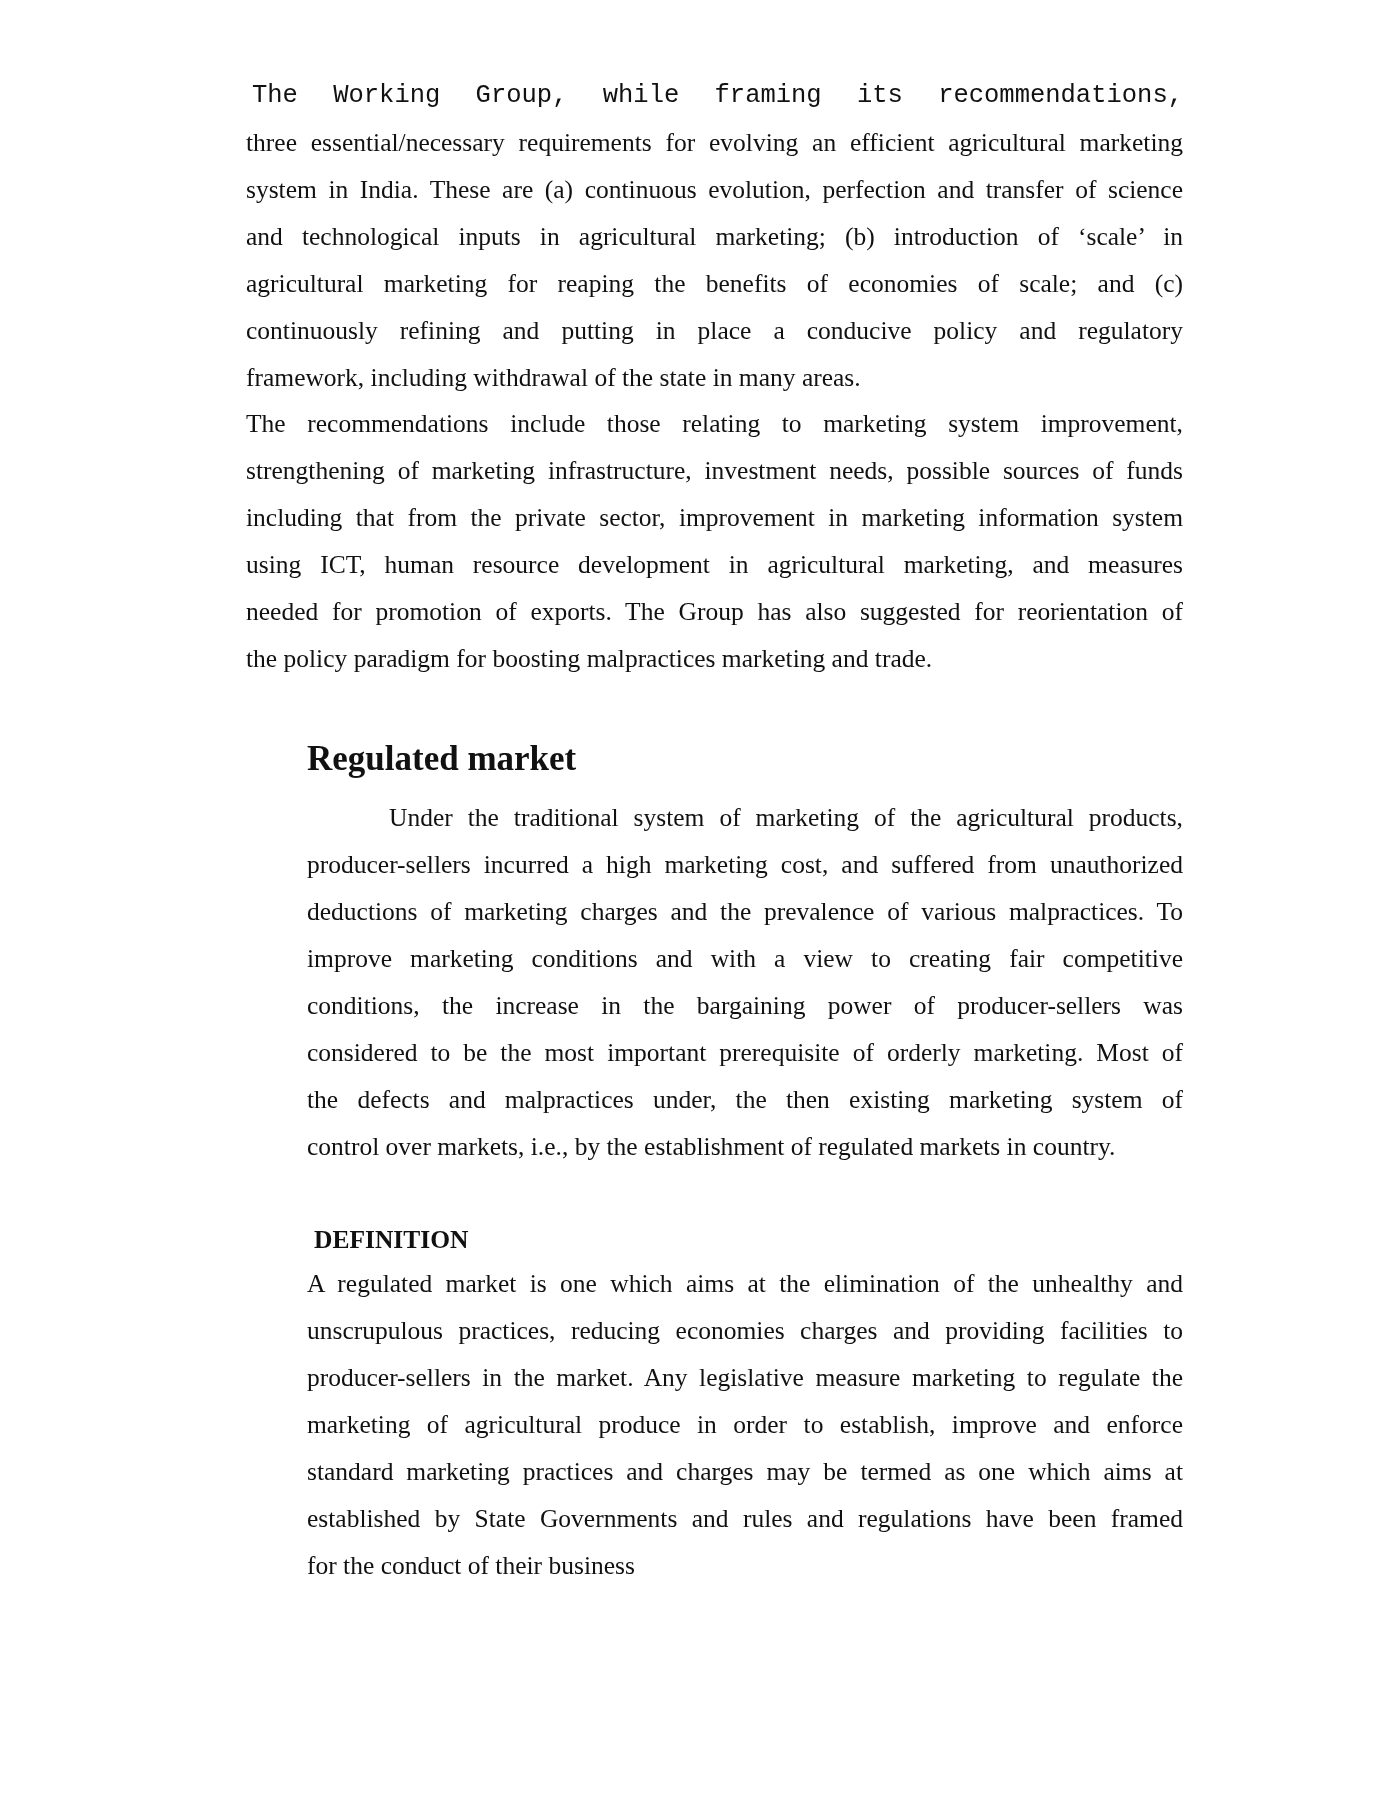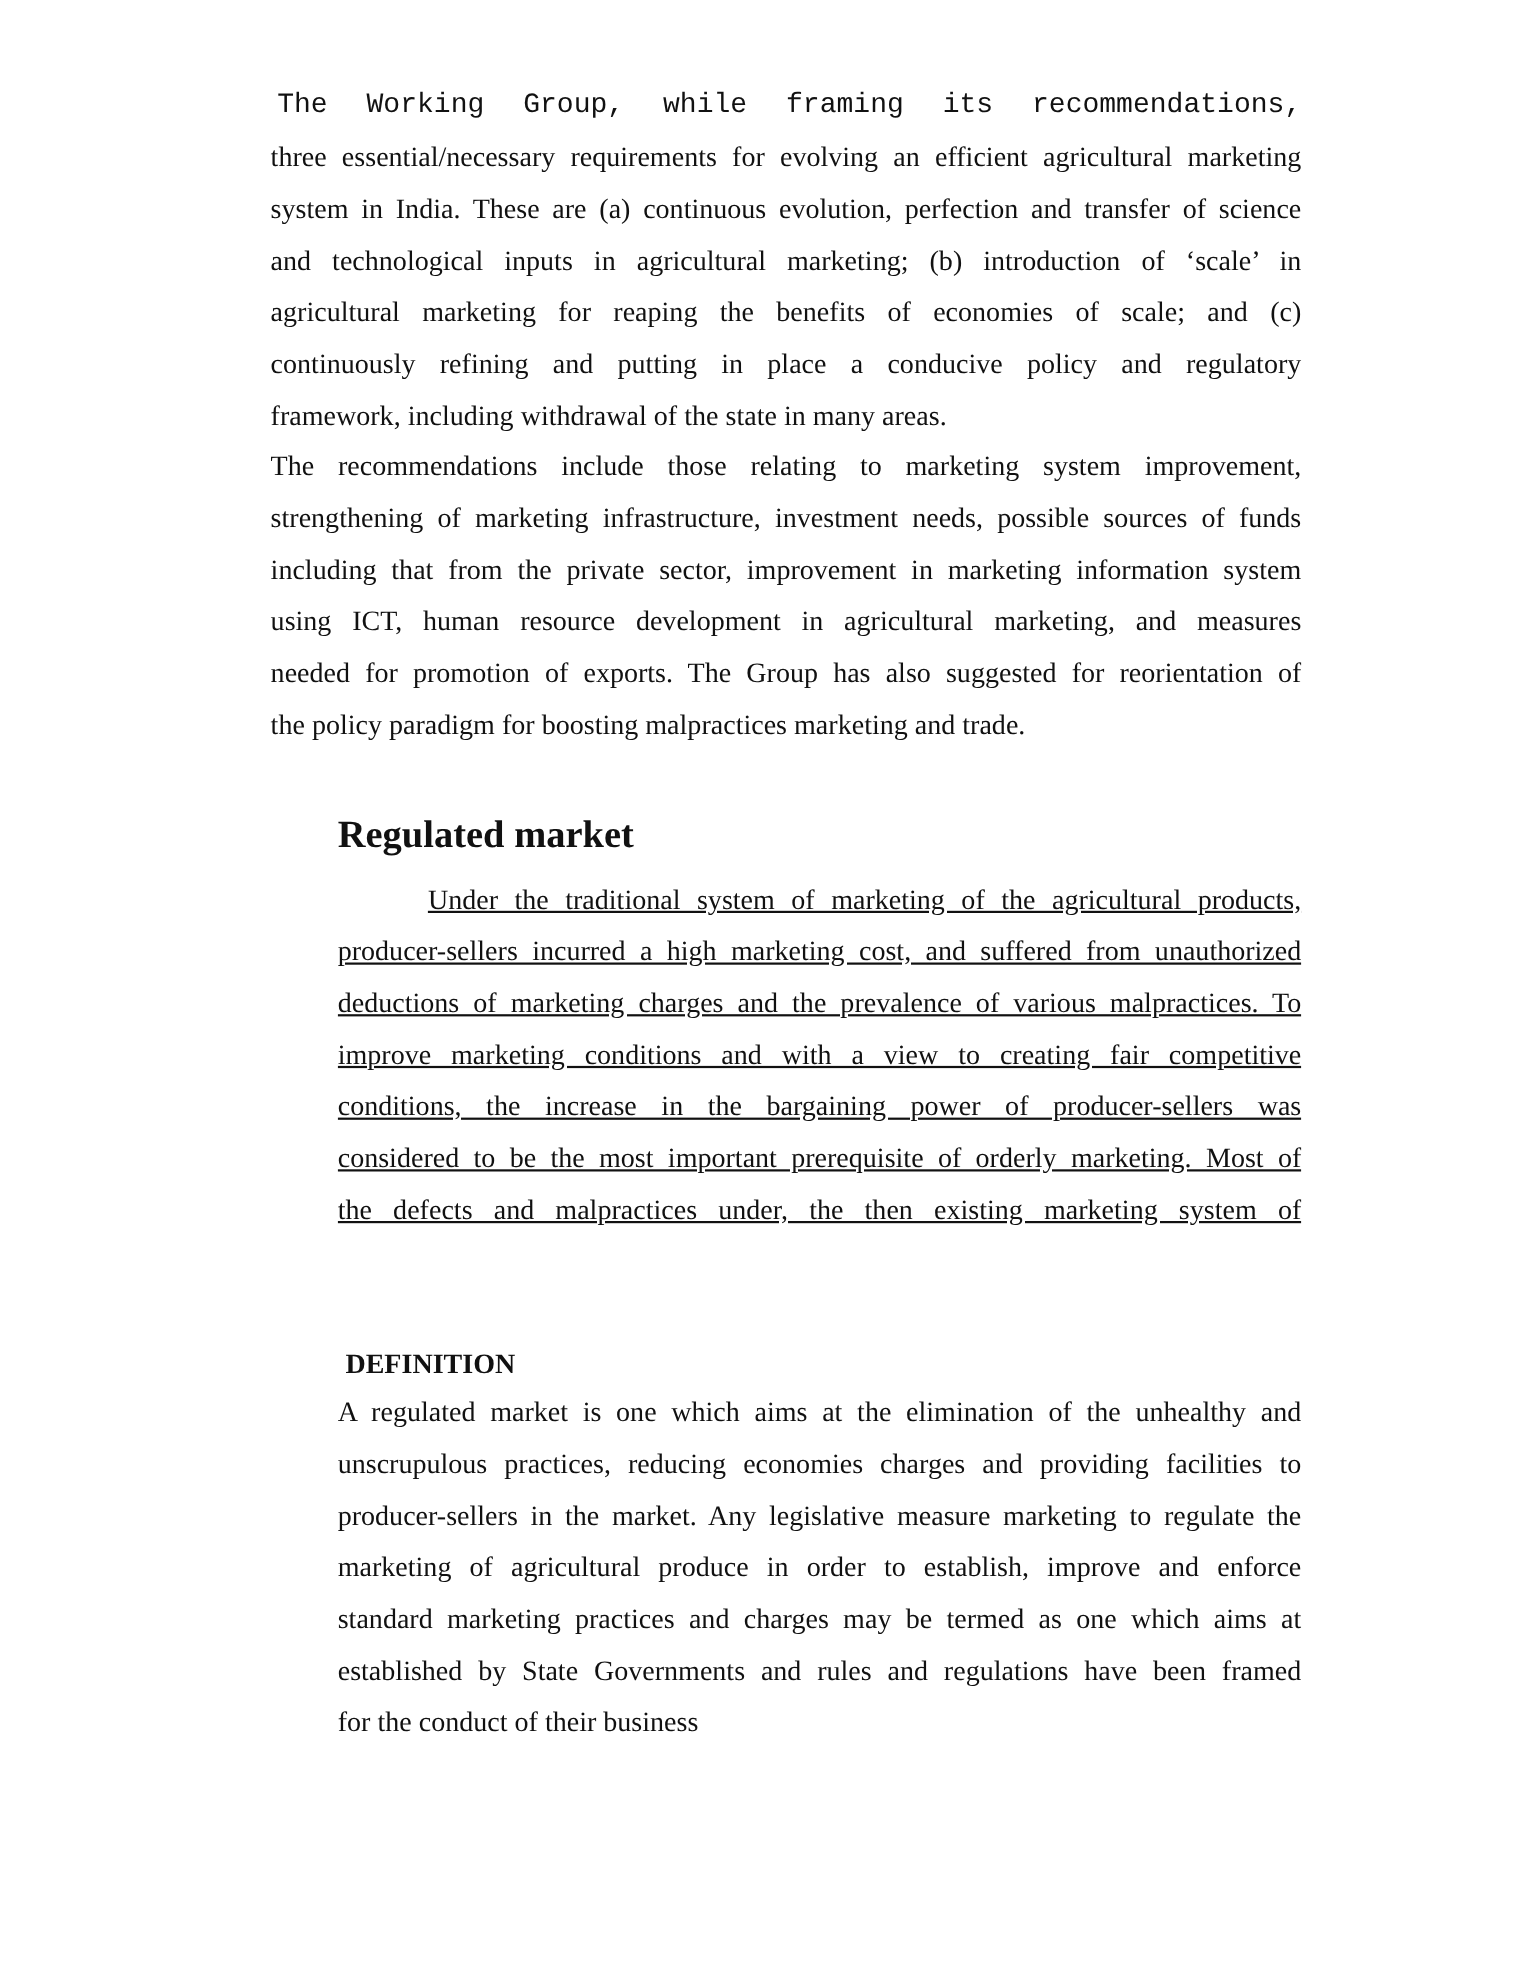--- a/index.html
+++ b/index.html
@@ -41,21 +41,21 @@
   #heading-regulated {
     position: absolute;
     left: 307px;
     top: 735px;
     font-size: 35px;
     font-weight: bold;
     line-height: 48px;
     margin: 0;
     white-space: nowrap;
   }
-  #para-regulated { left: 307px; top: 794px; width: 876px; text-decoration: underline; }
+  #para-regulated { left: 307px; top: 794px; width: 876px; }
   #subheading-definition {
     position: absolute;
     left: 314px;
     top: 1216px;
     font-size: 25.5px;
     font-weight: bold;
     line-height: 47px;
     margin: 0;
     white-space: nowrap;
   }
@@ -86,20 +86,21 @@
 <h2 id="heading-regulated">Regulated market</h2>
 
 <div id="para-regulated" class="block">
   <span class="line indent" style="white-space: normal; overflow: hidden;">Under the traditional system of marketing of the agricultural products,</span>
   <span class="line" style="white-space: normal; overflow: hidden;">producer-sellers incurred a high marketing cost, and suffered from unauthorized</span>
   <span class="line" style="white-space: normal; overflow: hidden;">deductions of marketing charges and the prevalence of various malpractices. To</span>
   <span class="line" style="white-space: normal; overflow: hidden;">improve marketing conditions and with a view to creating fair competitive</span>
   <span class="line" style="white-space: normal; overflow: hidden;">conditions, the increase in the bargaining power of producer-sellers was</span>
   <span class="line" style="white-space: normal; overflow: hidden;">considered to be the most important prerequisite of orderly marketing. Most of</span>
   <span class="line" style="white-space: normal; overflow: hidden;">the defects and malpractices under, the then existing marketing system of</span>
+  <span class="line last">control over markets, i.e., by the establishment of regulated markets in country.</span>
 </div>
 
 <h3 id="subheading-definition">DEFINITION</h3>
 
 <div id="para-definition" class="block">
   <span class="line" style="white-space: normal; overflow: hidden;">A regulated market is one which aims at the elimination of the unhealthy and</span>
   <span class="line" style="white-space: normal; overflow: hidden;">unscrupulous practices, reducing economies charges and providing facilities to</span>
   <span class="line" style="white-space: normal; overflow: hidden;">producer-sellers in the market. Any legislative measure marketing to regulate the</span>
   <span class="line" style="white-space: normal; overflow: hidden;">marketing of agricultural produce in order to establish, improve and enforce</span>
   <span class="line" style="white-space: normal; overflow: hidden;">standard marketing practices and charges may be termed as one which aims at</span>

